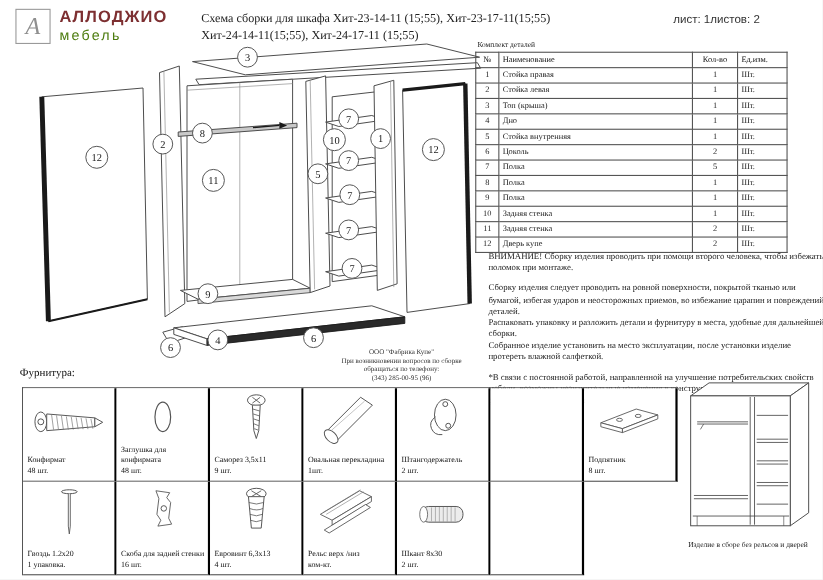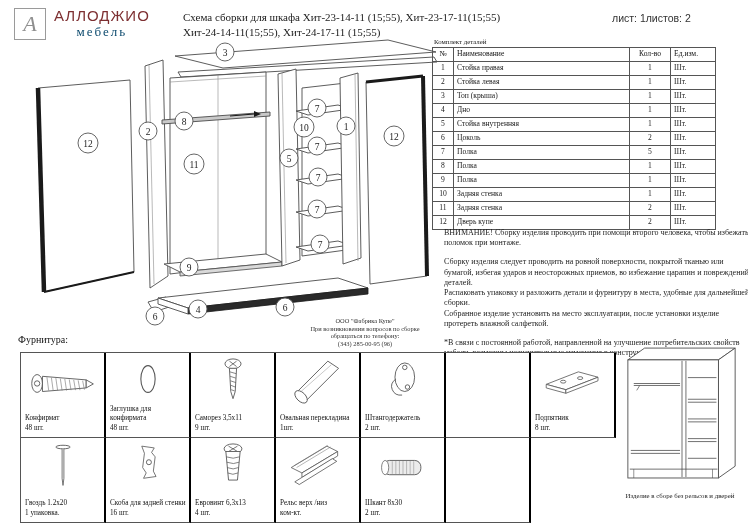--- a/index.html
+++ b/index.html
@@ -3,22 +3,22 @@
 <meta charset="utf-8">
 <style>
   html,body{margin:0;padding:0;background:#e8e8e8;}
   .page{position:relative;width:748px;height:527px;background:#ffffff;
         font-family:"Liberation Serif", serif;color:#1a1a1a;overflow:hidden;}
 
   
   .logo{position:absolute;left:14px;top:8px;display:flex;align-items:flex-start;gap:8px;}
   .logo-box{width:30px;height:30px;border:1.5px solid #9a9a9a;display:flex;align-items:center;justify-content:center;
             font-style:italic;font-size:22px;color:#8f8f8f;font-family:"Liberation Serif",serif;line-height:1;}
-  .brand{font-family:"Liberation Sans",sans-serif;font-weight:normal;font-size:15px;letter-spacing:1px;color:#7d2f31;line-height:1.05;}
-  .brand-sub{font-family:Liberation Serif, serif;font-size:13px;letter-spacing:2px;color:#0c4a6e;text-align:center;}
+  .brand{font-family:"Liberation Sans",sans-serif;font-weight:bold;font-size:15px;letter-spacing:1px;color:#7d2f31;line-height:1.05;}
+  .brand-sub{font-family:Liberation Sans, sans-serif;font-size:13px;letter-spacing:2px;color:#4d7c0f;text-align:left;}
   .title{position:absolute;left:183px;top:10px;width:400px;font-size:11px;line-height:1.32;color:#222;}
   .sheet-info{position:absolute;left:612px;top:12px;width:130px;font-family:"Liberation Sans",sans-serif;
               font-size:10.5px;color:#333;display:flex;}
 
   
   .diagram{position:absolute;left:8px;top:36px;width:437px;height:292px;}
   .factory-note{position:absolute;left:283px;top:317px;width:164px;font-size:6.4px;line-height:1.2;
                 text-align:center;color:#333;}
 
   

